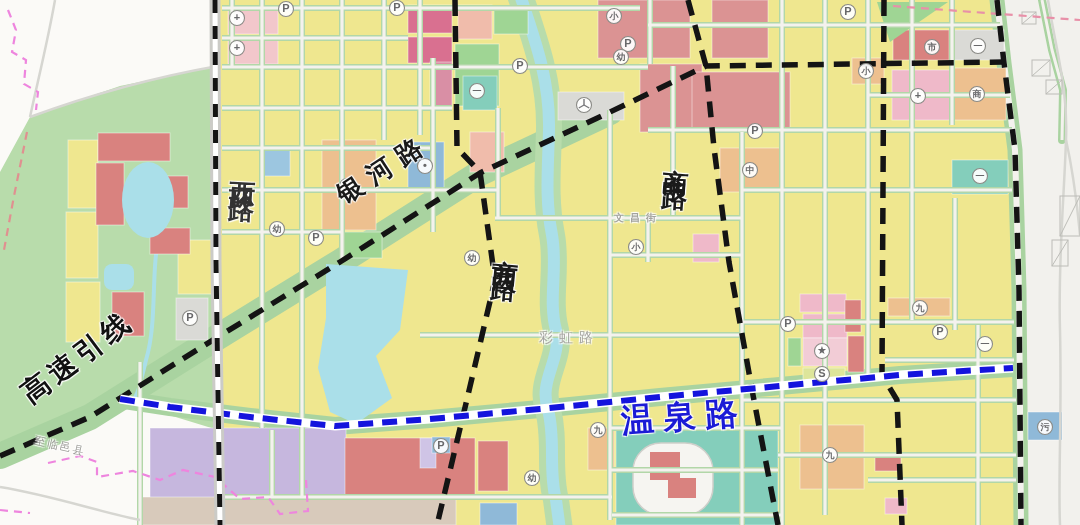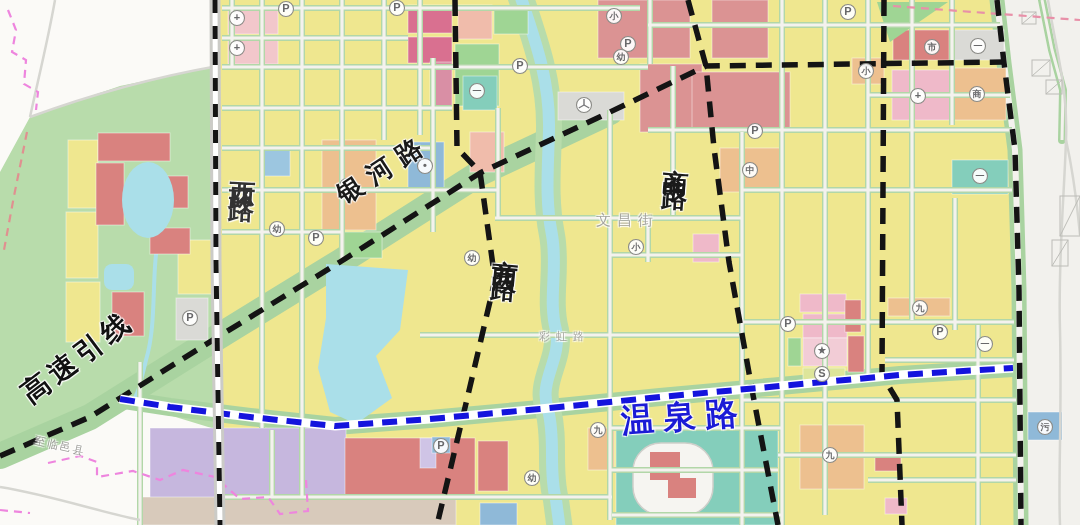--- a/index.html
+++ b/index.html
@@ -312,16 +312,16 @@
       </g>
     </svg>
   <div id="labels-layer">
       <div class="map-label v" style="left: 230px; top: 161px; font-size: 26px; color: rgb(51, 51, 51); font-weight: 600; letter-spacing: 7px; transform: rotate(3deg); transform-origin: left top;">西环路</div>
       <div class="map-label" style="left: 332px; top: 186px; font-size: 26px; color: rgb(26, 26, 26); font-weight: 700; letter-spacing: 9px; transform: rotate(-33deg); transform-origin: left top;">银河路</div>
       <div class="map-label v" style="left: 494px; top: 238px; font-size: 26px; color: rgb(26, 26, 26); font-weight: 600; letter-spacing: 8px; transform: rotate(5deg); transform-origin: left top;">商西路</div>
       <div class="map-label v" style="left: 664px; top: 147px; font-size: 26px; color: rgb(26, 26, 26); font-weight: 600; letter-spacing: 8px; transform: rotate(4deg); transform-origin: left top;">商中路</div>
       <div class="map-label" style="left: 16px; top: 385px; font-size: 28px; color: rgb(17, 17, 17); font-weight: 700; letter-spacing: 5px; transform: rotate(-37deg); transform-origin: left top;">高速引线</div>
       <div class="map-label" style="left: 620px; top: 404px; font-size: 33px; color: rgb(27, 27, 214); font-weight: 700; letter-spacing: 9px; transform: rotate(-4deg); transform-origin: left top;">温泉路</div>
       <div class="map-label" style="left: 36px; top: 435px; font-size: 11px; color: rgb(155, 155, 151); font-weight: 400; letter-spacing: 2px; transform: rotate(13deg); transform-origin: left top;">至临邑县</div>
-      <div class="map-label" style="left: 596px; top: 213px; font-size: 15px; color: rgb(163, 163, 158); font-weight: 400; letter-spacing: 6px; transform: rotate(0deg); transform-origin: left top;">文昌街</div>
-      <div class="map-label" style="left: 539px; top: 331px; font-size: 11px; color: rgb(163, 163, 158); font-weight: 400; letter-spacing: 6px; transform: rotate(0deg); transform-origin: left top;">彩虹路</div>
+      <div class="map-label" style="left: 614px; top: 213px; font-size: 10px; color: rgb(163, 163, 158); font-weight: 700; letter-spacing: 6px; transform: rotate(0deg); transform-origin: left top;">文昌街</div>
+      <div class="map-label" style="left: 539px; top: 331px; font-size: 14px; color: rgb(163, 163, 158); font-weight: 400; letter-spacing: 6px; transform: rotate(0deg); transform-origin: left top;">彩虹路</div>
     </div>
 </div>
 
 </body></html>

